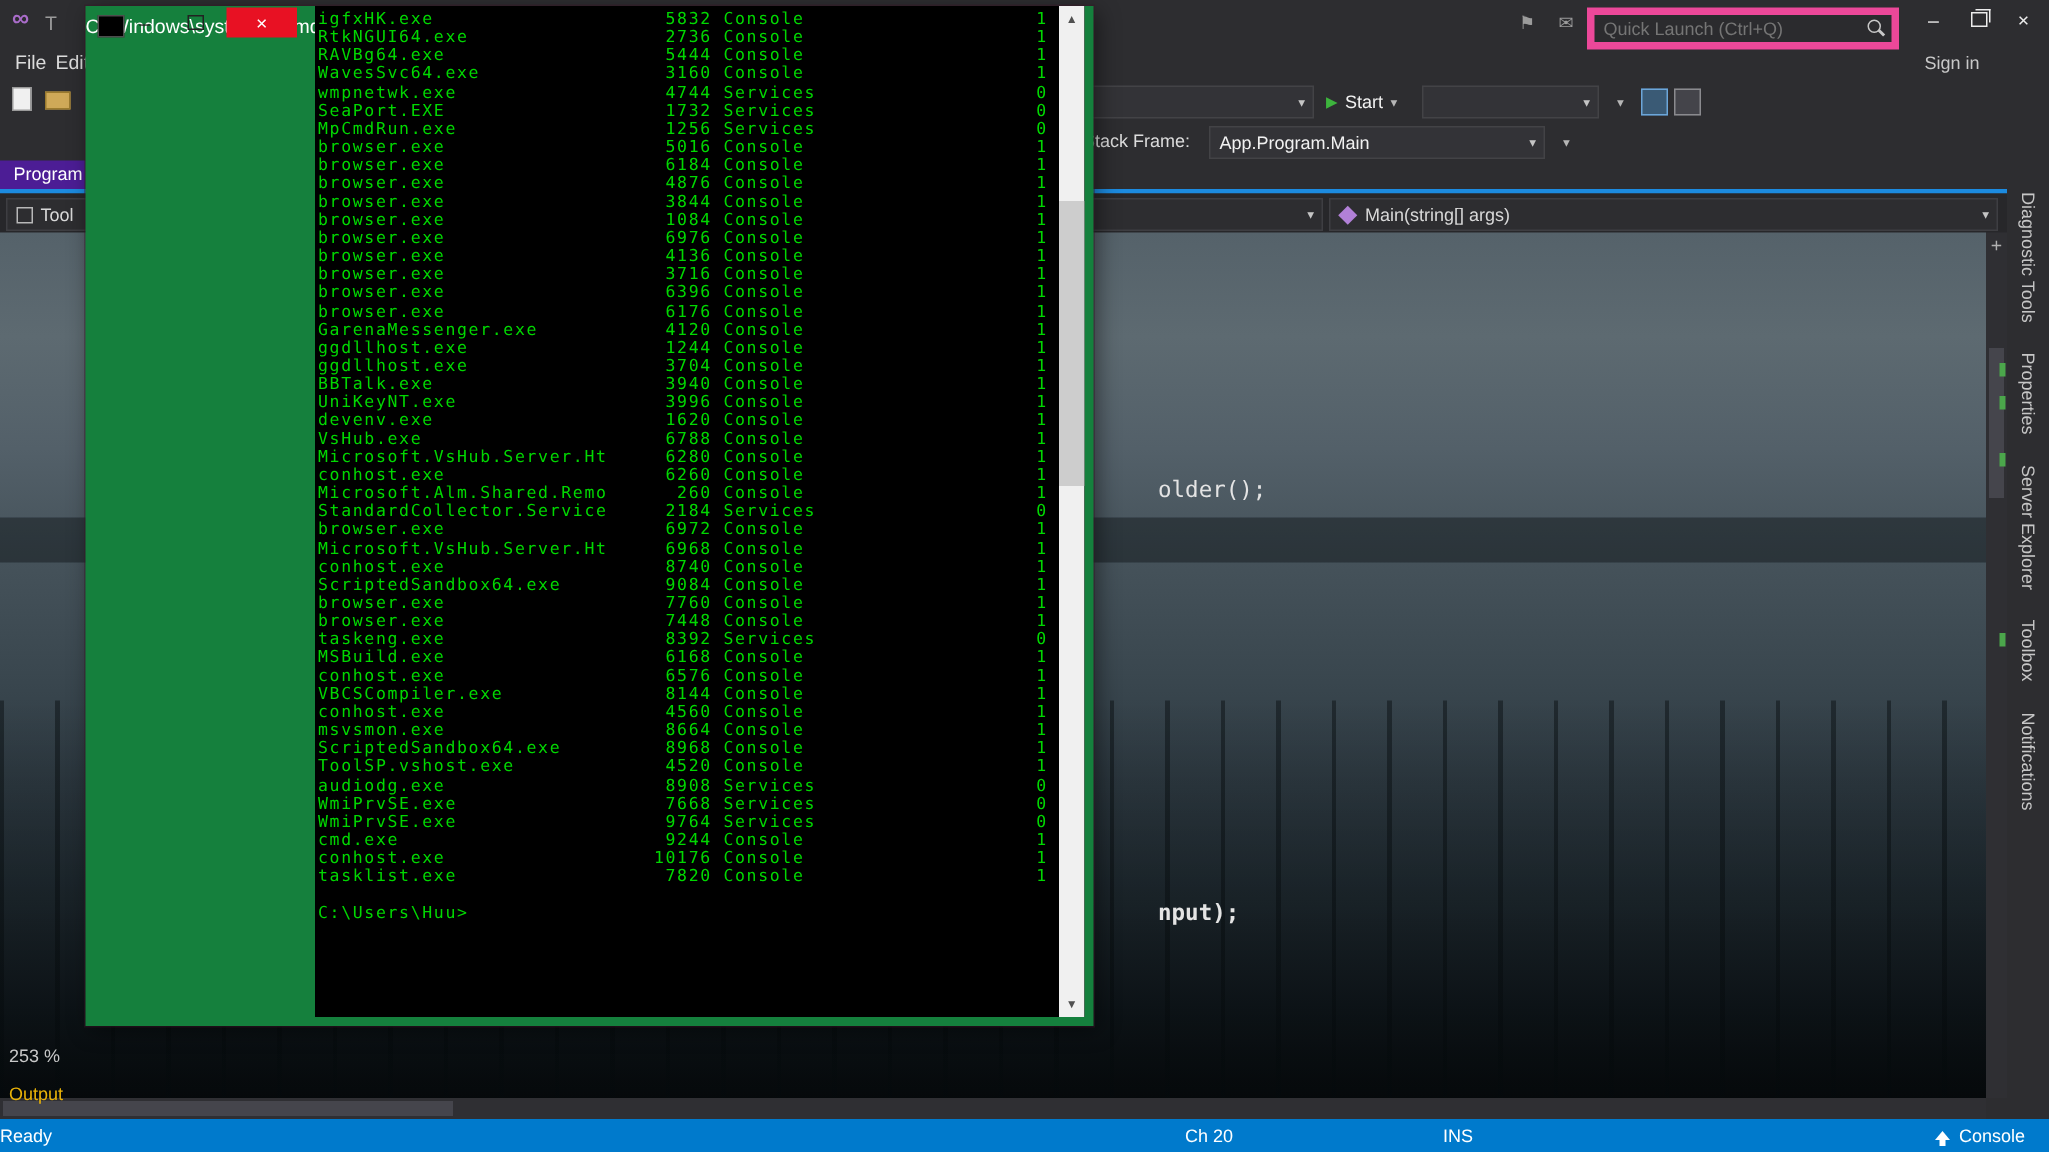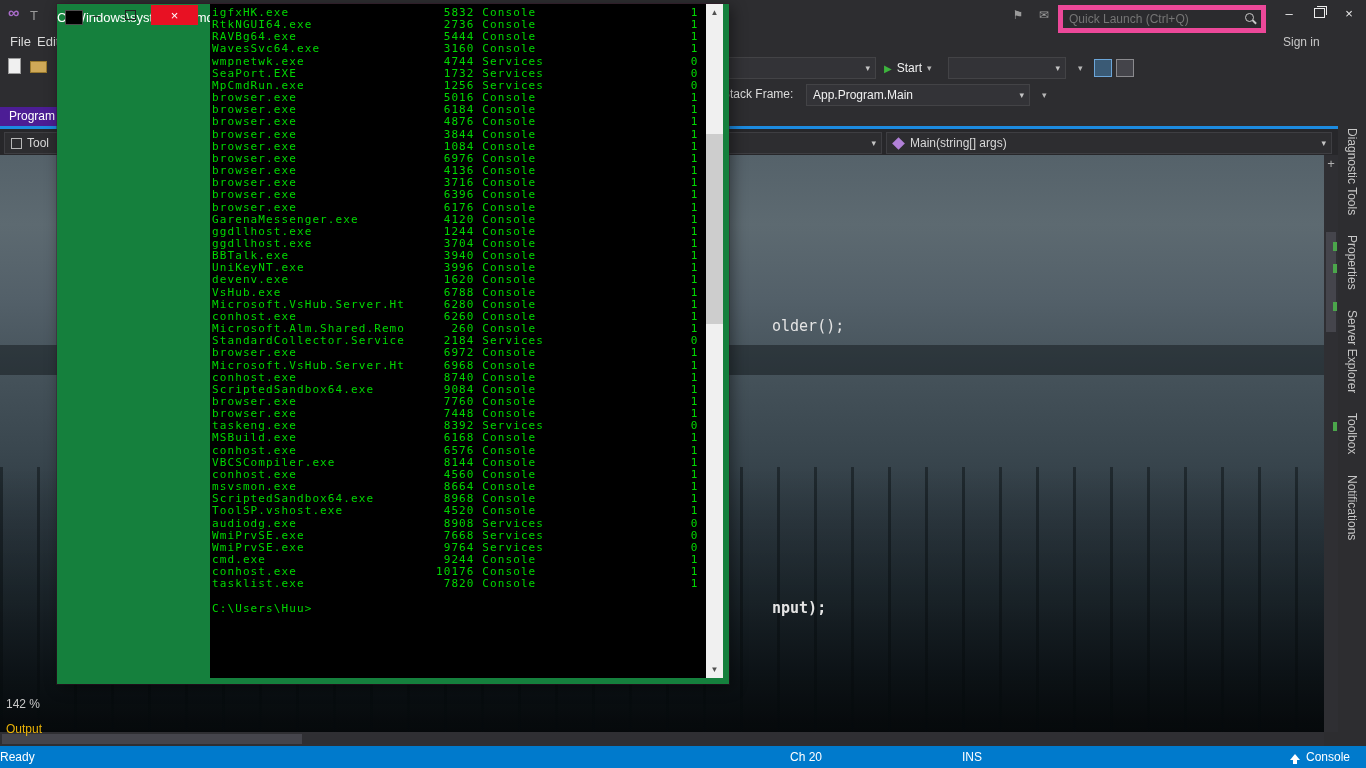--- a/index.html
+++ b/index.html
@@ -188,21 +188,21 @@
   </div>
 
   <div class="side-strip">
     <span class="vtab">Diagnostic Tools</span>
     <span class="vtab">Properties</span>
     <span class="vtab">Server Explorer</span>
     <span class="vtab">Toolbox</span>
     <span class="vtab">Notifications</span>
   </div>
 
-  <span class="lbl" style="left:6px;top:697px;color:#c8c8c8;">142 %</span>
+  <span class="lbl" style="left:6px;top:697px;color:#c8c8c8;">253 %</span>
   <span class="lbl" style="left:6px;top:722px;color:#eab308;">Output</span>
 
   <div class="status-bar">
     <span class="sb-item" style="left:0;text-align:right;">Ready</span>
     <span class="sb-item" style="left:790px;">Ch 20</span>
     <span class="sb-item" style="left:962px;">INS</span>
     <span class="publish">
       <span class="pub-arrow"></span>
       <span>Console</span>
     </span>

